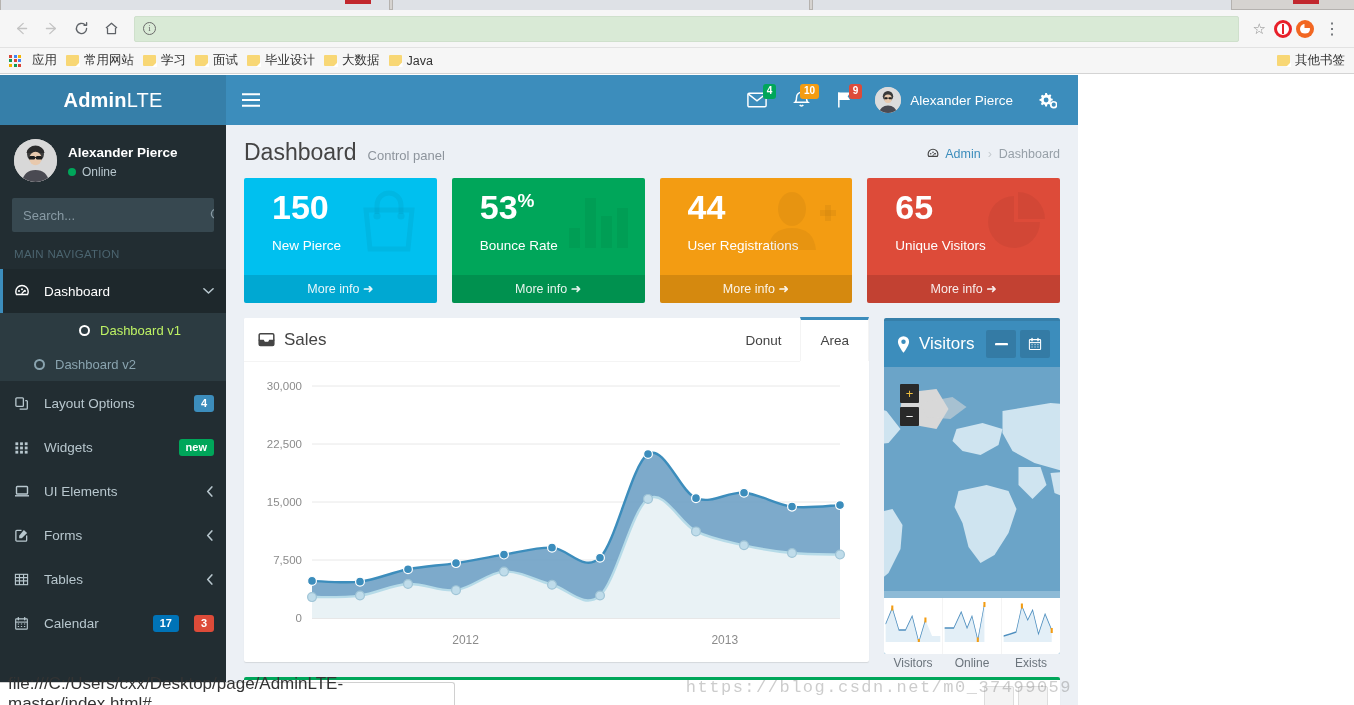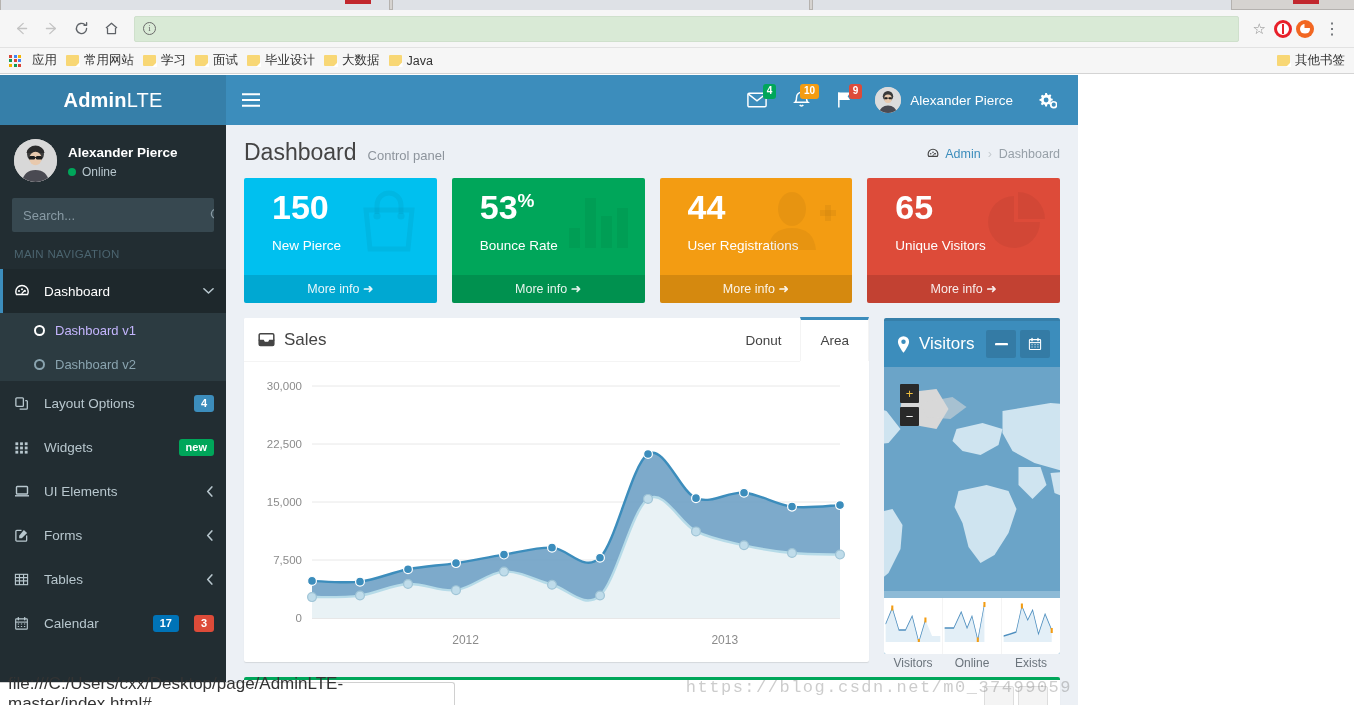--- a/index.html
+++ b/index.html
@@ -148,21 +148,21 @@
   .nav-item .caret { font-size: 11px; color: #b8c7ce; }
   .badge {
     font-size: 11px; font-weight: bold; color: #fff; border-radius: 3px;
     padding: 3px 7px; line-height: 1; margin-left: 4px;
   }
   .treeview { background: #2c3b41; }
   .tree-item {
     display: flex; align-items: center; height: 34px; padding-left: 34px; gap: 10px;
     font-size: 13px; color: #8aa4af; cursor: pointer;
   }
-  .tree-item.active { color: #c4b5fd; }
+  .tree-item.active { color: #bef264; justify-content: center; }
   .tree-item .ring {
     width: 11px; height: 11px; border-radius: 50%; border: 2px solid #8aa4af; flex: none;
   }
   .tree-item.active .ring { border-color: #fff; }
 
   
   .main { position: absolute; left: 226px; top: 0; right: 0; height: 630px; }
   .navbar {
     height: 50px; background: #3c8dbc; display: flex; align-items: center;
     justify-content: space-between; padding-right: 8px;

